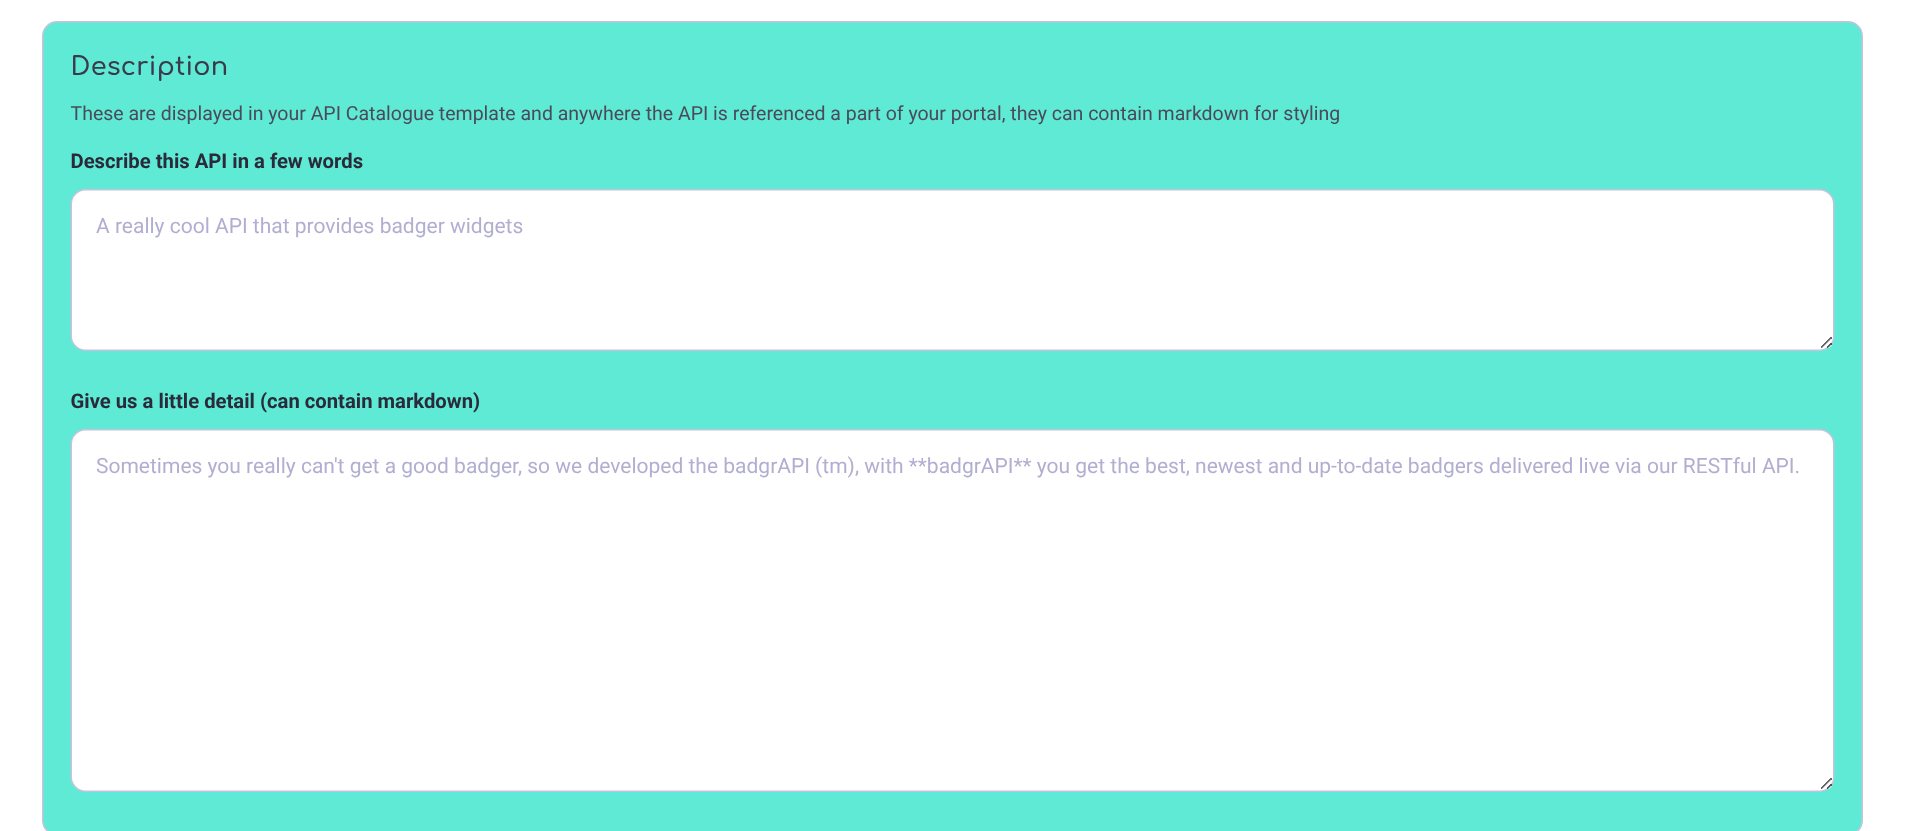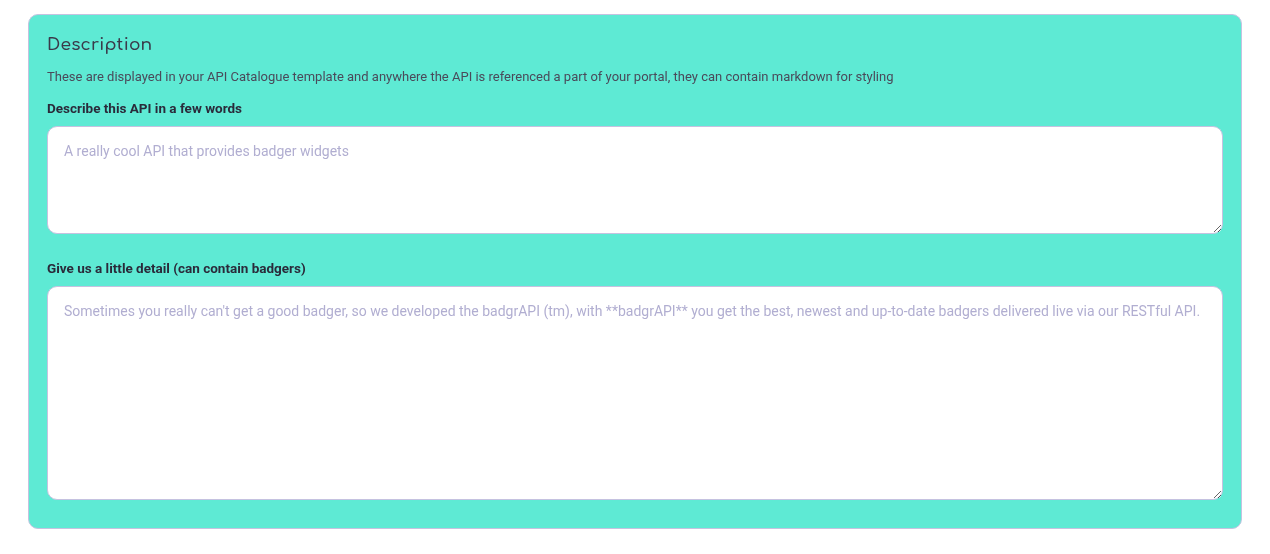--- a/index.html
+++ b/index.html
@@ -64,34 +64,34 @@
       line-height: 1.5;
       outline: none;
     }
     textarea::placeholder {
       color: #b1aed1;
     }
     .short-desc {
       height: 108px;
     }
     .long-desc {
-      height: 214px;
+      height: 242px;
     }
   </style>
 </head>
 <body>
 
 <div class="outer-wrapper">
   <div class="panel">
     <h2 class="panel-title">Description</h2>
     <p class="panel-subtitle">These are displayed in your API Catalogue template and anywhere the API is referenced a part of your portal, they can contain markdown for styling</p>
 
     <div class="field-group">
       <label class="field-label">Describe this API in a few words</label>
       <textarea class="short-desc" placeholder="A really cool API that provides badger widgets" style=""></textarea>
     </div>
 
     <div class="field-group">
-      <label class="field-label">Give us a little detail (can contain badgers)</label>
+      <label class="field-label">Give us a little detail (can contain markdown)</label>
       <textarea class="long-desc" placeholder="Sometimes you really can't get a good badger, so we developed the badgrAPI (tm), with **badgrAPI** you get the best, newest and up-to-date badgers delivered live via our RESTful API." style=""></textarea>
     </div>
   </div>
 </div>
 
 </body></html>

